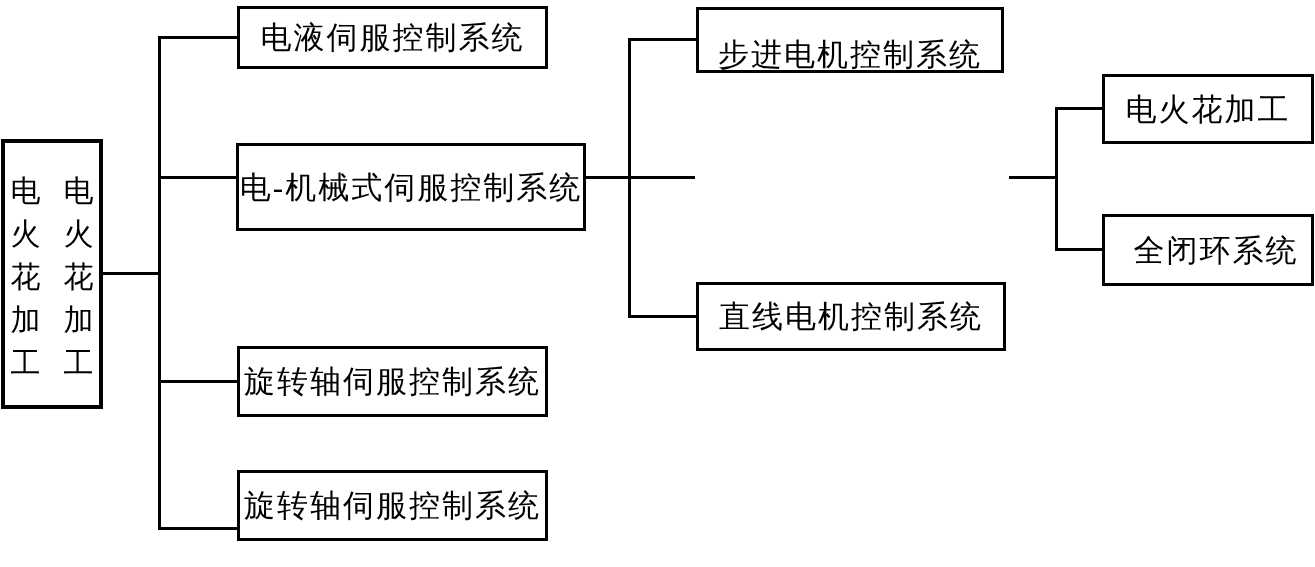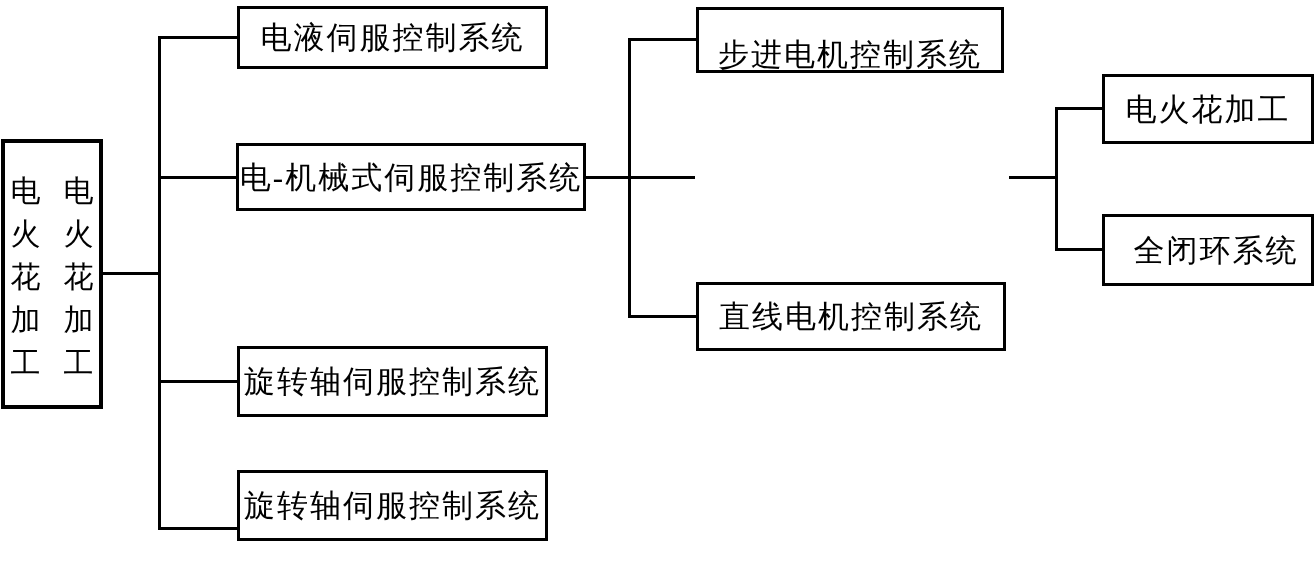--- a/index.html
+++ b/index.html
@@ -62,21 +62,21 @@
 <div class="canvas">
 
   <div class="box root-box" style="left:1px; top:139px; width:102px; height:270px;">
     <div class="vcol">电火花加工</div>
     <div class="vcol">电火花加工</div>
   </div>
 
   <div class="box" style="left:237px; top:6px; width:311px; height:63px;">
     <span>电液伺服控制系统</span>
   </div>
-  <div class="box" style="left:236px; top:143px; width:350px; height:68px;">
+  <div class="box" style="left:236px; top:143px; width:350px; height:88px;">
     <span>电-机械式伺服控制系统</span>
   </div>
   <div class="box" style="left:237px; top:346px; width:311px; height:71px;">
     <span>旋转轴伺服控制系统</span>
   </div>
   <div class="box" style="left:237px; top:470px; width:311px; height:71px;">
     <span>旋转轴伺服控制系统</span>
   </div>
 
   <div class="box" style="left:696px; top:7px; width:308px; height:66px;align-items:flex-end;">

